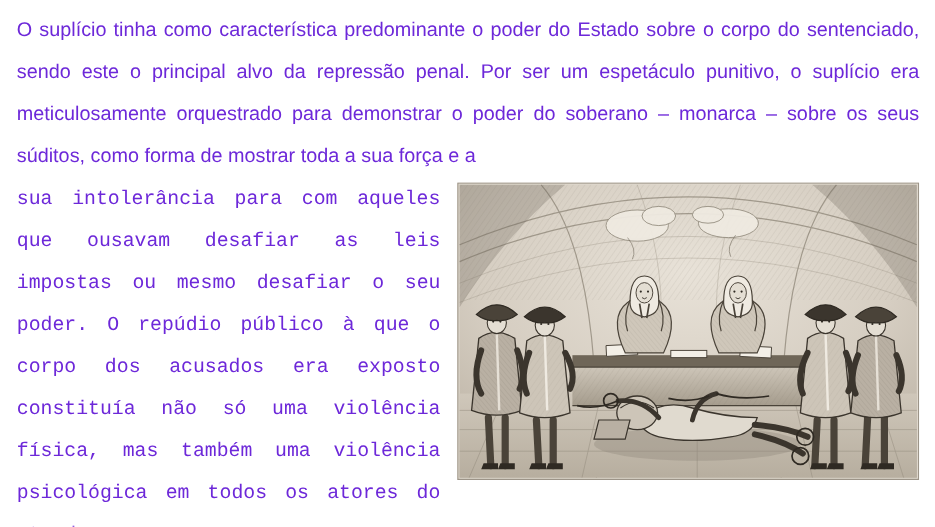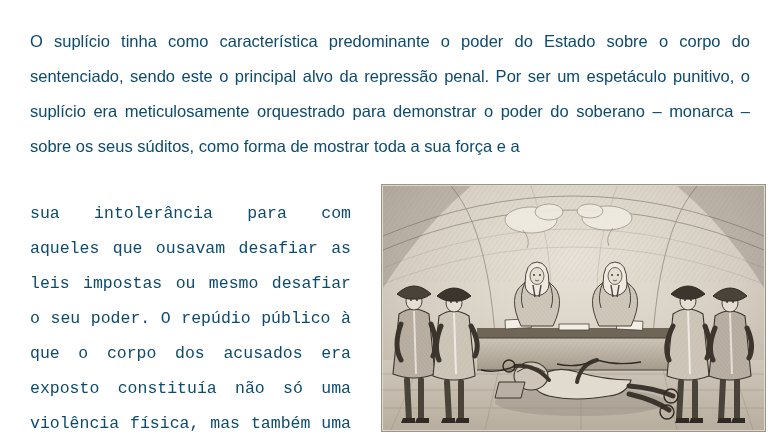--- a/index.html
+++ b/index.html
@@ -19,22 +19,22 @@
     width: 779px;
     height: 439px;
     box-sizing: border-box;
     padding: 8px 14px 0 14px;
   }
   .para {
     font-size: 16.5px;
     line-height: 35px;
     text-align: justify;
     text-justify: inter-word;
-    margin: 16px;
-    color: #0c4a6e;
+    margin: 0;
+    color: #6d28d9;
   }
   
   .block-top {
     width: 752px;
   }
   
   .wrap-region {
     position: relative;
     width: 752px;
   }

